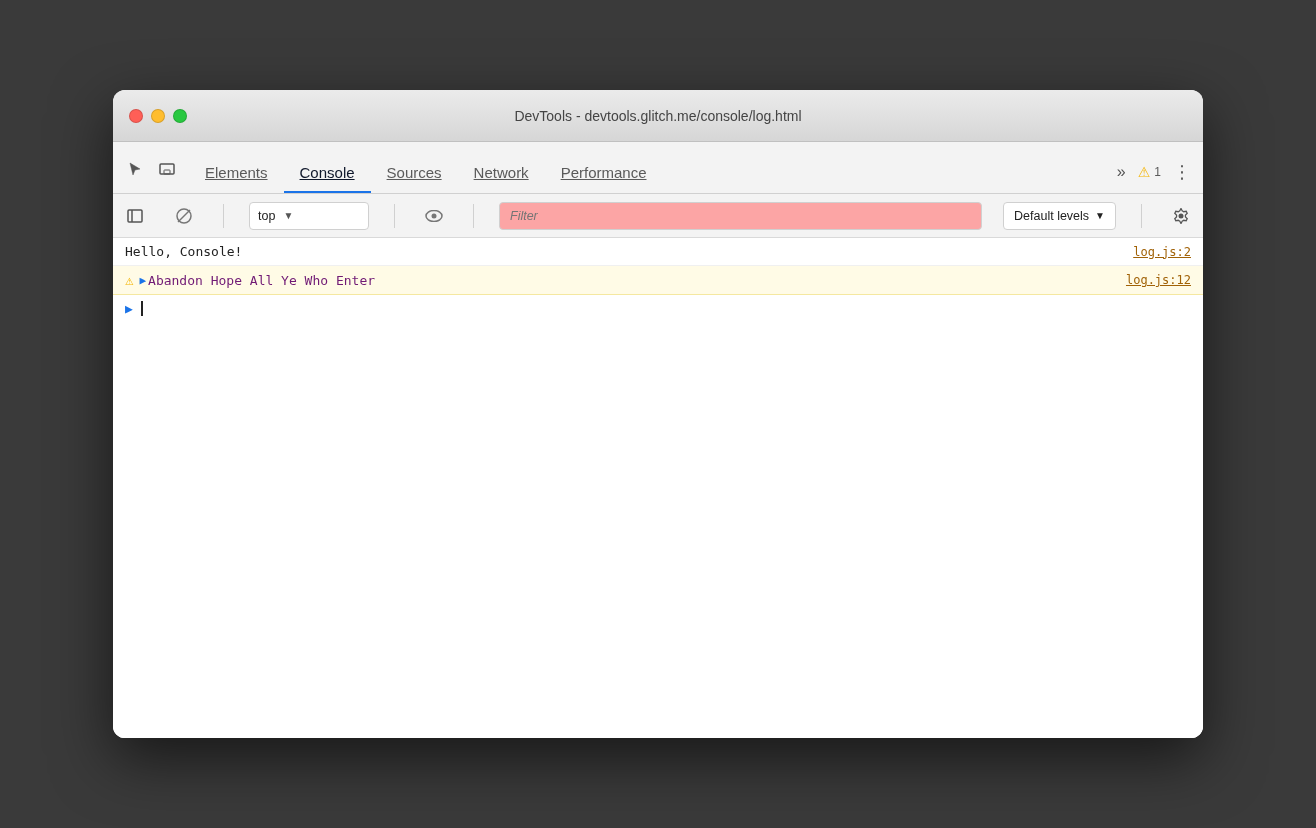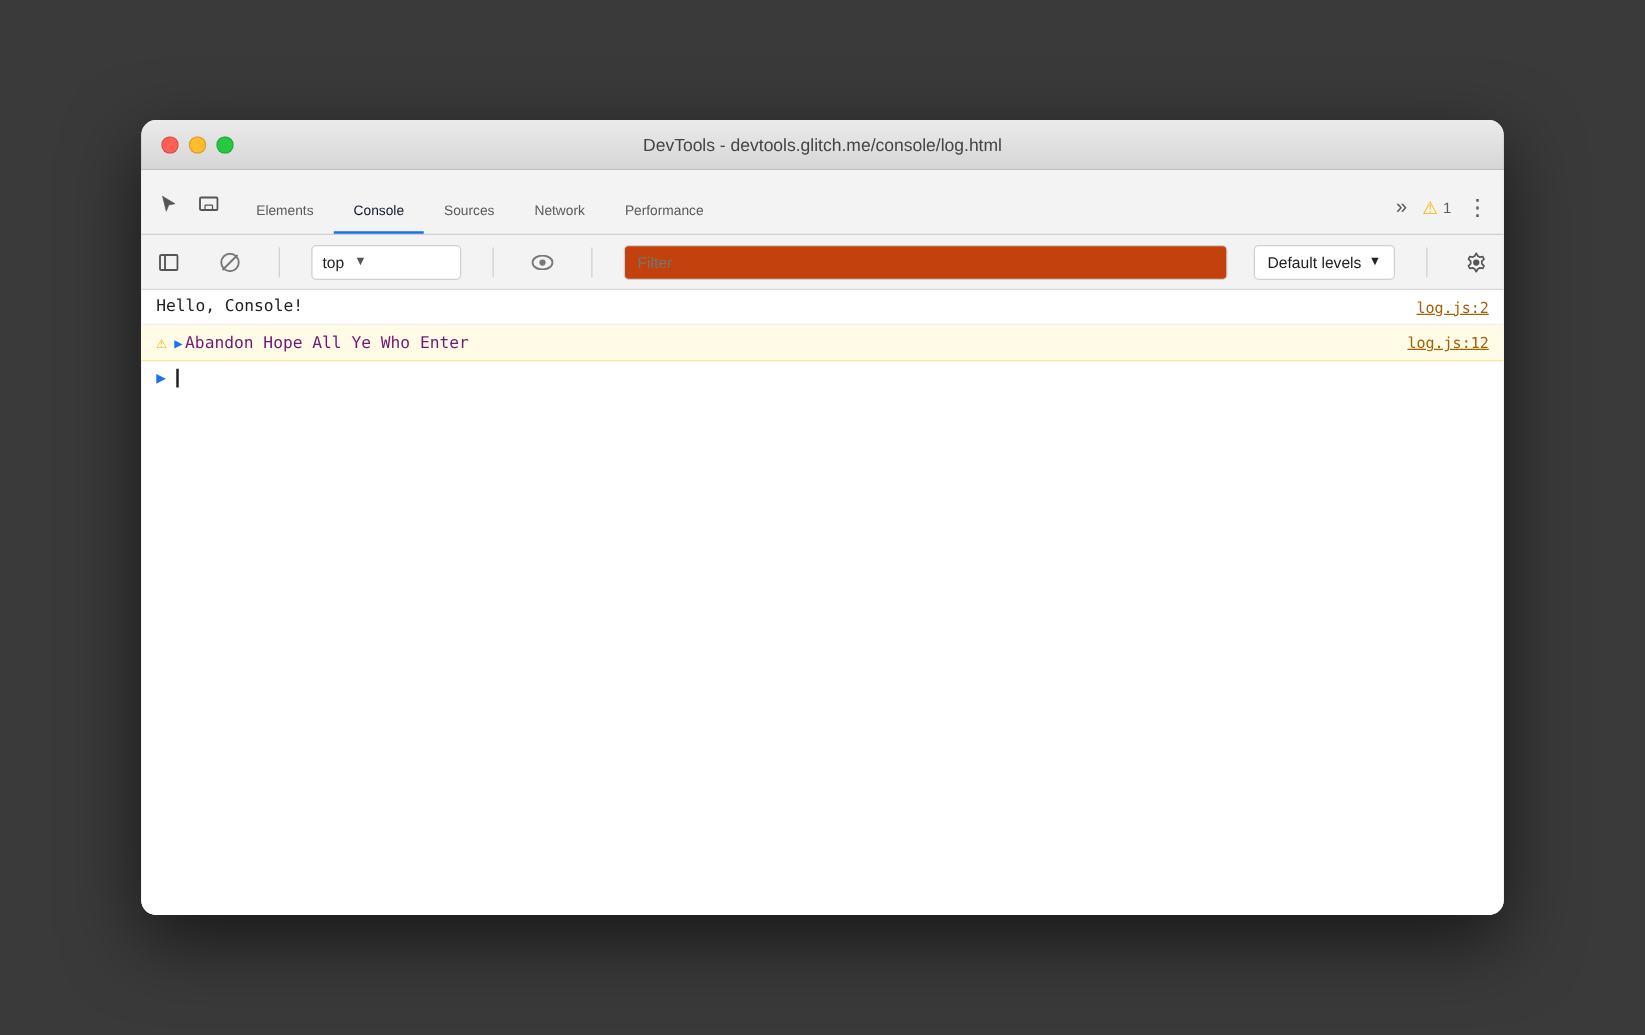--- a/index.html
+++ b/index.html
@@ -13,21 +13,21 @@
     }
     .window {
       width: 1090px;
       background: #f0f0f0;
       border-radius: 12px;
       box-shadow: 0 20px 60px rgba(0,0,0,0.6);
       overflow: hidden;
     }
     .titlebar {
       background: linear-gradient(to bottom, #ebebeb, #d6d6d6);
-      height: 40px;
+      height: 52px;
       display: flex;
       align-items: center;
       padding: 0 16px;
       border-bottom: 1px solid #c0c0c0;
       position: relative;
     }
     .traffic-lights {
       display: flex;
       gap: 8px;
       align-items: center;
@@ -75,26 +75,27 @@
       display: flex;
       align-items: center;
       justify-content: center;
       border-radius: 4px;
       cursor: pointer;
       color: #555;
       font-size: 16px;
     }
     .tab {
       padding: 8px 16px 10px;
-      font-size: 11px;
+      font-size: 15px;
       color: #5a5a5a;
       cursor: pointer;
       border-bottom: 2px solid transparent;
       white-space: nowrap;
       user-select: none;
+      text-decoration: underline;
     }
     .tab.active {
       color: #0f172a;
       border-bottom: 2px solid #1a73e8;
       font-weight: 500;
     }
     .tabs-right {
       display: flex;
       align-items: center;
       margin-left: auto;
@@ -179,22 +180,23 @@
       font-size: 16px;
     }
     .filter-input {
       flex: 1;
       height: 28px;
       border: 1px solid #d0d0d0;
       border-radius: 4px;
       padding: 0 10px;
       font-size: 12.5px;
       color: #222;
-      background: #c2410c;
+      background: #fca5a5;
       outline: none;
+      font-style: italic;
     }
     .levels-btn {
       display: flex;
       align-items: center;
       gap: 6px;
       background: #fff;
       border: 1px solid #d0d0d0;
       border-radius: 4px;
       padding: 3px 10px;
       font-size: 12.5px;

